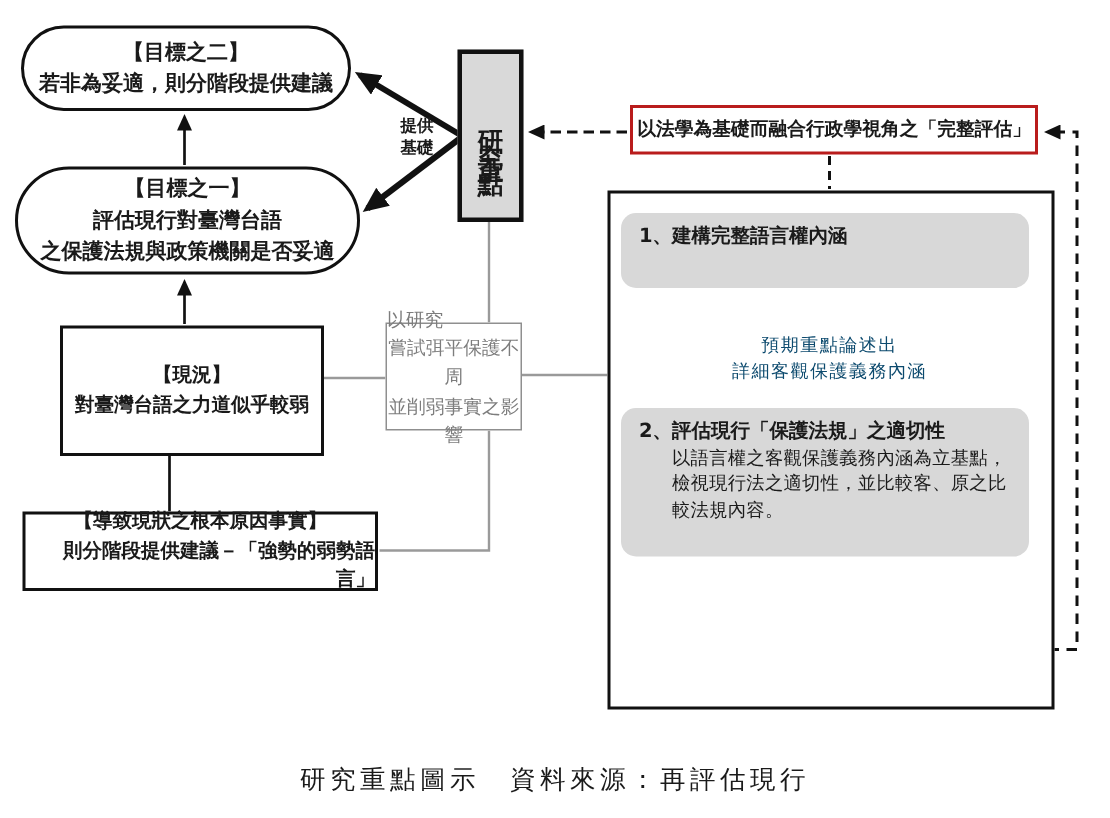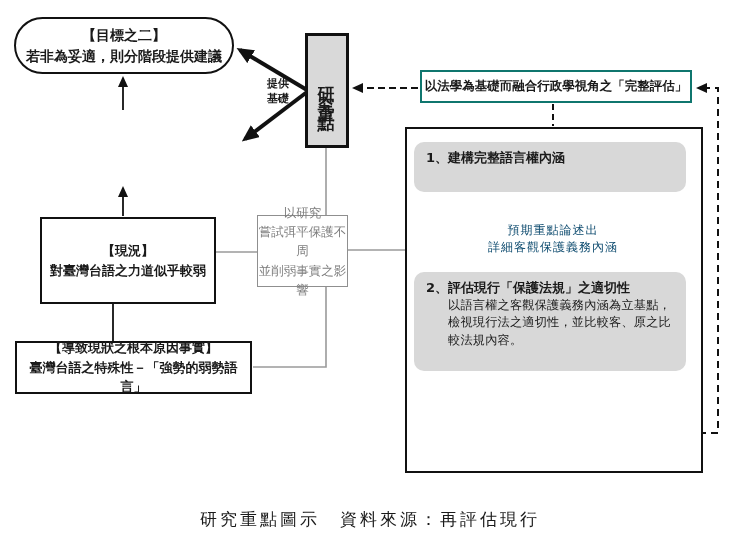--- a/index.html
+++ b/index.html
@@ -21,25 +21,25 @@
   }
   .focusbox{
     background:#d9d9d9;border:3px solid #111;display:flex;justify-content:center;align-items:center;z-index:2;
   }
   .focusbox span{
     writing-mode:vertical-rl;text-orientation:upright;font-weight:bold;font-size:17px;letter-spacing:9px;
   }
   .basis{font-size:11px;font-weight:bold;line-height:1.4;text-align:center;z-index:3;}
   .methodbox{
     background:#fff;border:1.5px solid #8f8f8f;color:#7d7d7d;
-    display:flex;flex-direction:column;justify-content:center;align-items:center;
+    display:flex;flex-direction:column;justify-content:center;align-items:flex-start;
     text-align:center;font-size:12.5px;line-height:1.55;z-index:2;
   }
   .evalbox{
-    background:#fff;border:2px solid #0f766e;display:flex;justify-content:center;align-items:center;
+    background:#fff;border:2px solid #b91c1c;display:flex;justify-content:center;align-items:center;
     font-weight:bold;font-size:12.5px;text-align:center;z-index:2;
   }
   .bigbox{background:#fff;border:2px solid #111;z-index:1;}
   .step{
     background:#d8d8d8;border-radius:10px;padding:7px 10px 21px 12px;z-index:2;
   }
   .step .t{font-weight:bold;font-size:13px;line-height:1.35;}
   .step .b{font-size:12.2px;line-height:1.45;padding-left:22px;letter-spacing:0.2px;}
   .note{
     color:#0c4a6e;font-family:Liberation Sans, sans-serif;
@@ -84,29 +84,34 @@
     <line x1="553" y1="207" x2="553" y2="218" stroke="#111" stroke-width="2" stroke-dasharray="6 4"></line>
     <line x1="553" y1="252" x2="553" y2="265" stroke="#111" stroke-width="2" stroke-dasharray="6 4" marker-end="url(#mArrow)"></line>
     <line x1="553" y1="356" x2="553" y2="395" stroke="#111" stroke-width="2" stroke-dasharray="6 4" marker-end="url(#mArrow)"></line>
   </svg>
 
   <div class="abs ellipse" style="left:14px;top:17px;width:220px;height:57px;">
     <span class="blk">【目標之二】</span>
     <span class="blk">若非為妥適，則分階段提供建議</span>
   </div>
 
+  <div class="abs ellipse" style="left:10px;top:111px;width:230px;height:72px;">
+    <span class="blk">【目標之一】</span>
+    <span class="blk">評估現行對臺灣台語</span>
+    <span class="blk">之保護法規與政策機關是否妥適</span>
+  </div>
 
   <div class="abs rectbox" style="left:40px;top:217px;width:176px;height:87px;border-width:2px;">
     <span class="blk">【現況】</span>
     <span class="blk">對臺灣台語之力道似乎較弱</span>
   </div>
 
-  <div class="abs rectbox" style="left:15px;top:341px;width:237px;height:53px;">
+  <div class="abs rectbox" style="left:15px;top:341px;width:237px;height:53px;text-align:right;">
     <span class="blk">【導致現狀之根本原因事實】</span>
-    <span class="blk">臺灣台語之特殊性－「強勢的弱勢語言」</span>
+    <span class="blk">則分階段提供建議－「強勢的弱勢語言」</span>
   </div>
 
   <div class="abs focusbox" style="left:305px;top:33px;width:44px;height:115px;">
     <span>研究重點</span>
   </div>
 
   <div class="abs basis" style="left:262px;top:76px;width:32px;">提供基礎</div>
 
   <div class="abs methodbox" style="left:257px;top:215px;width:91px;height:72px;">
     <span class="blk">以研究</span>

